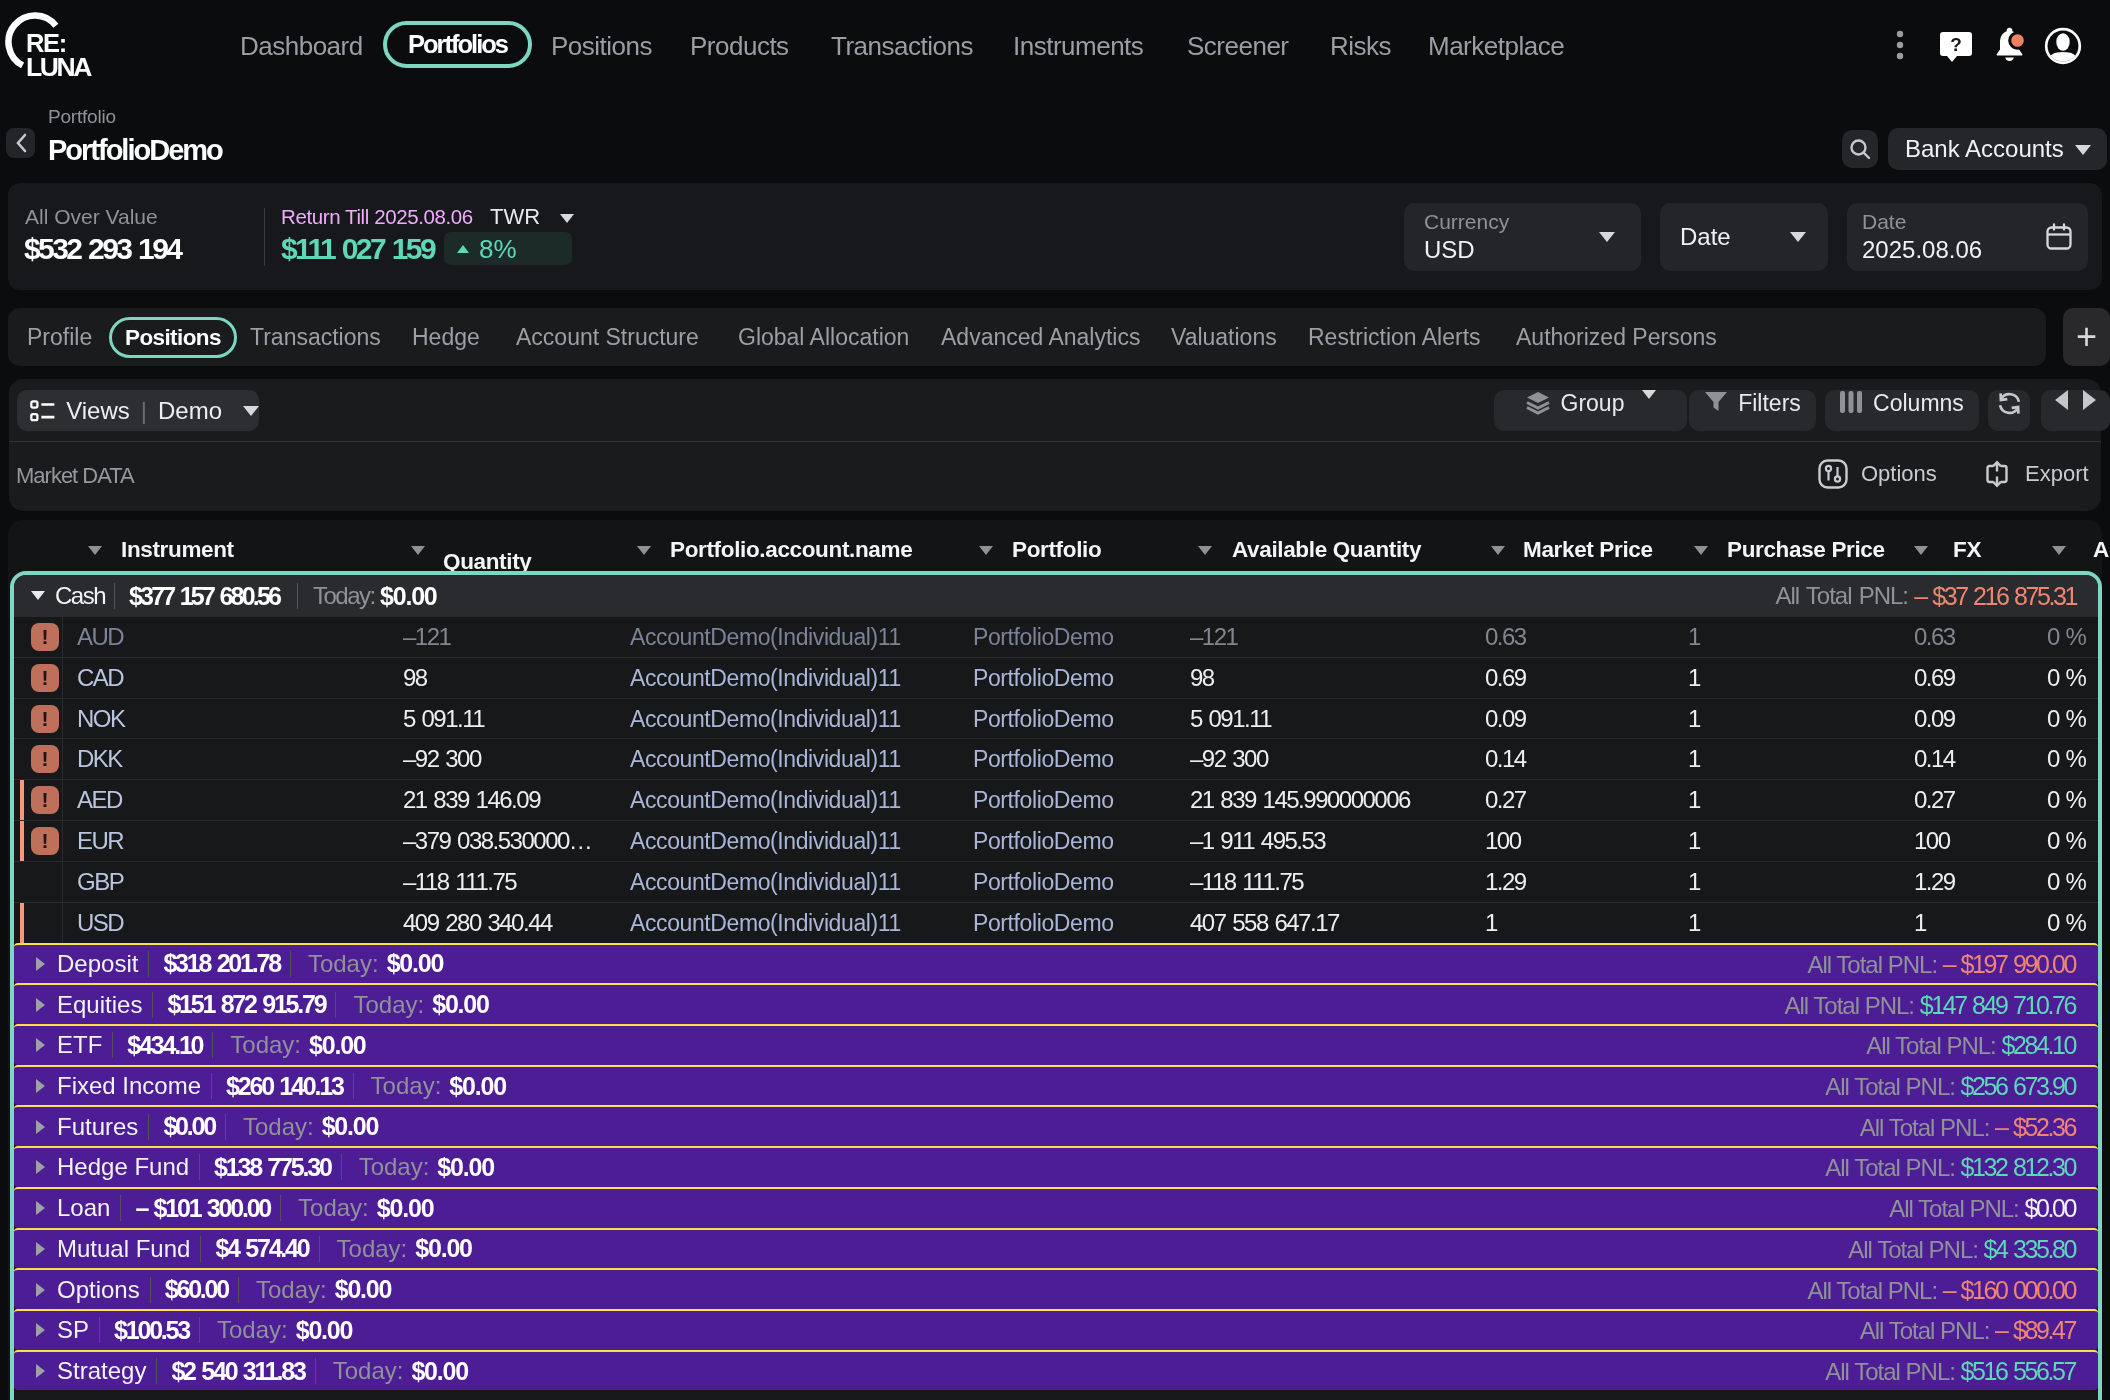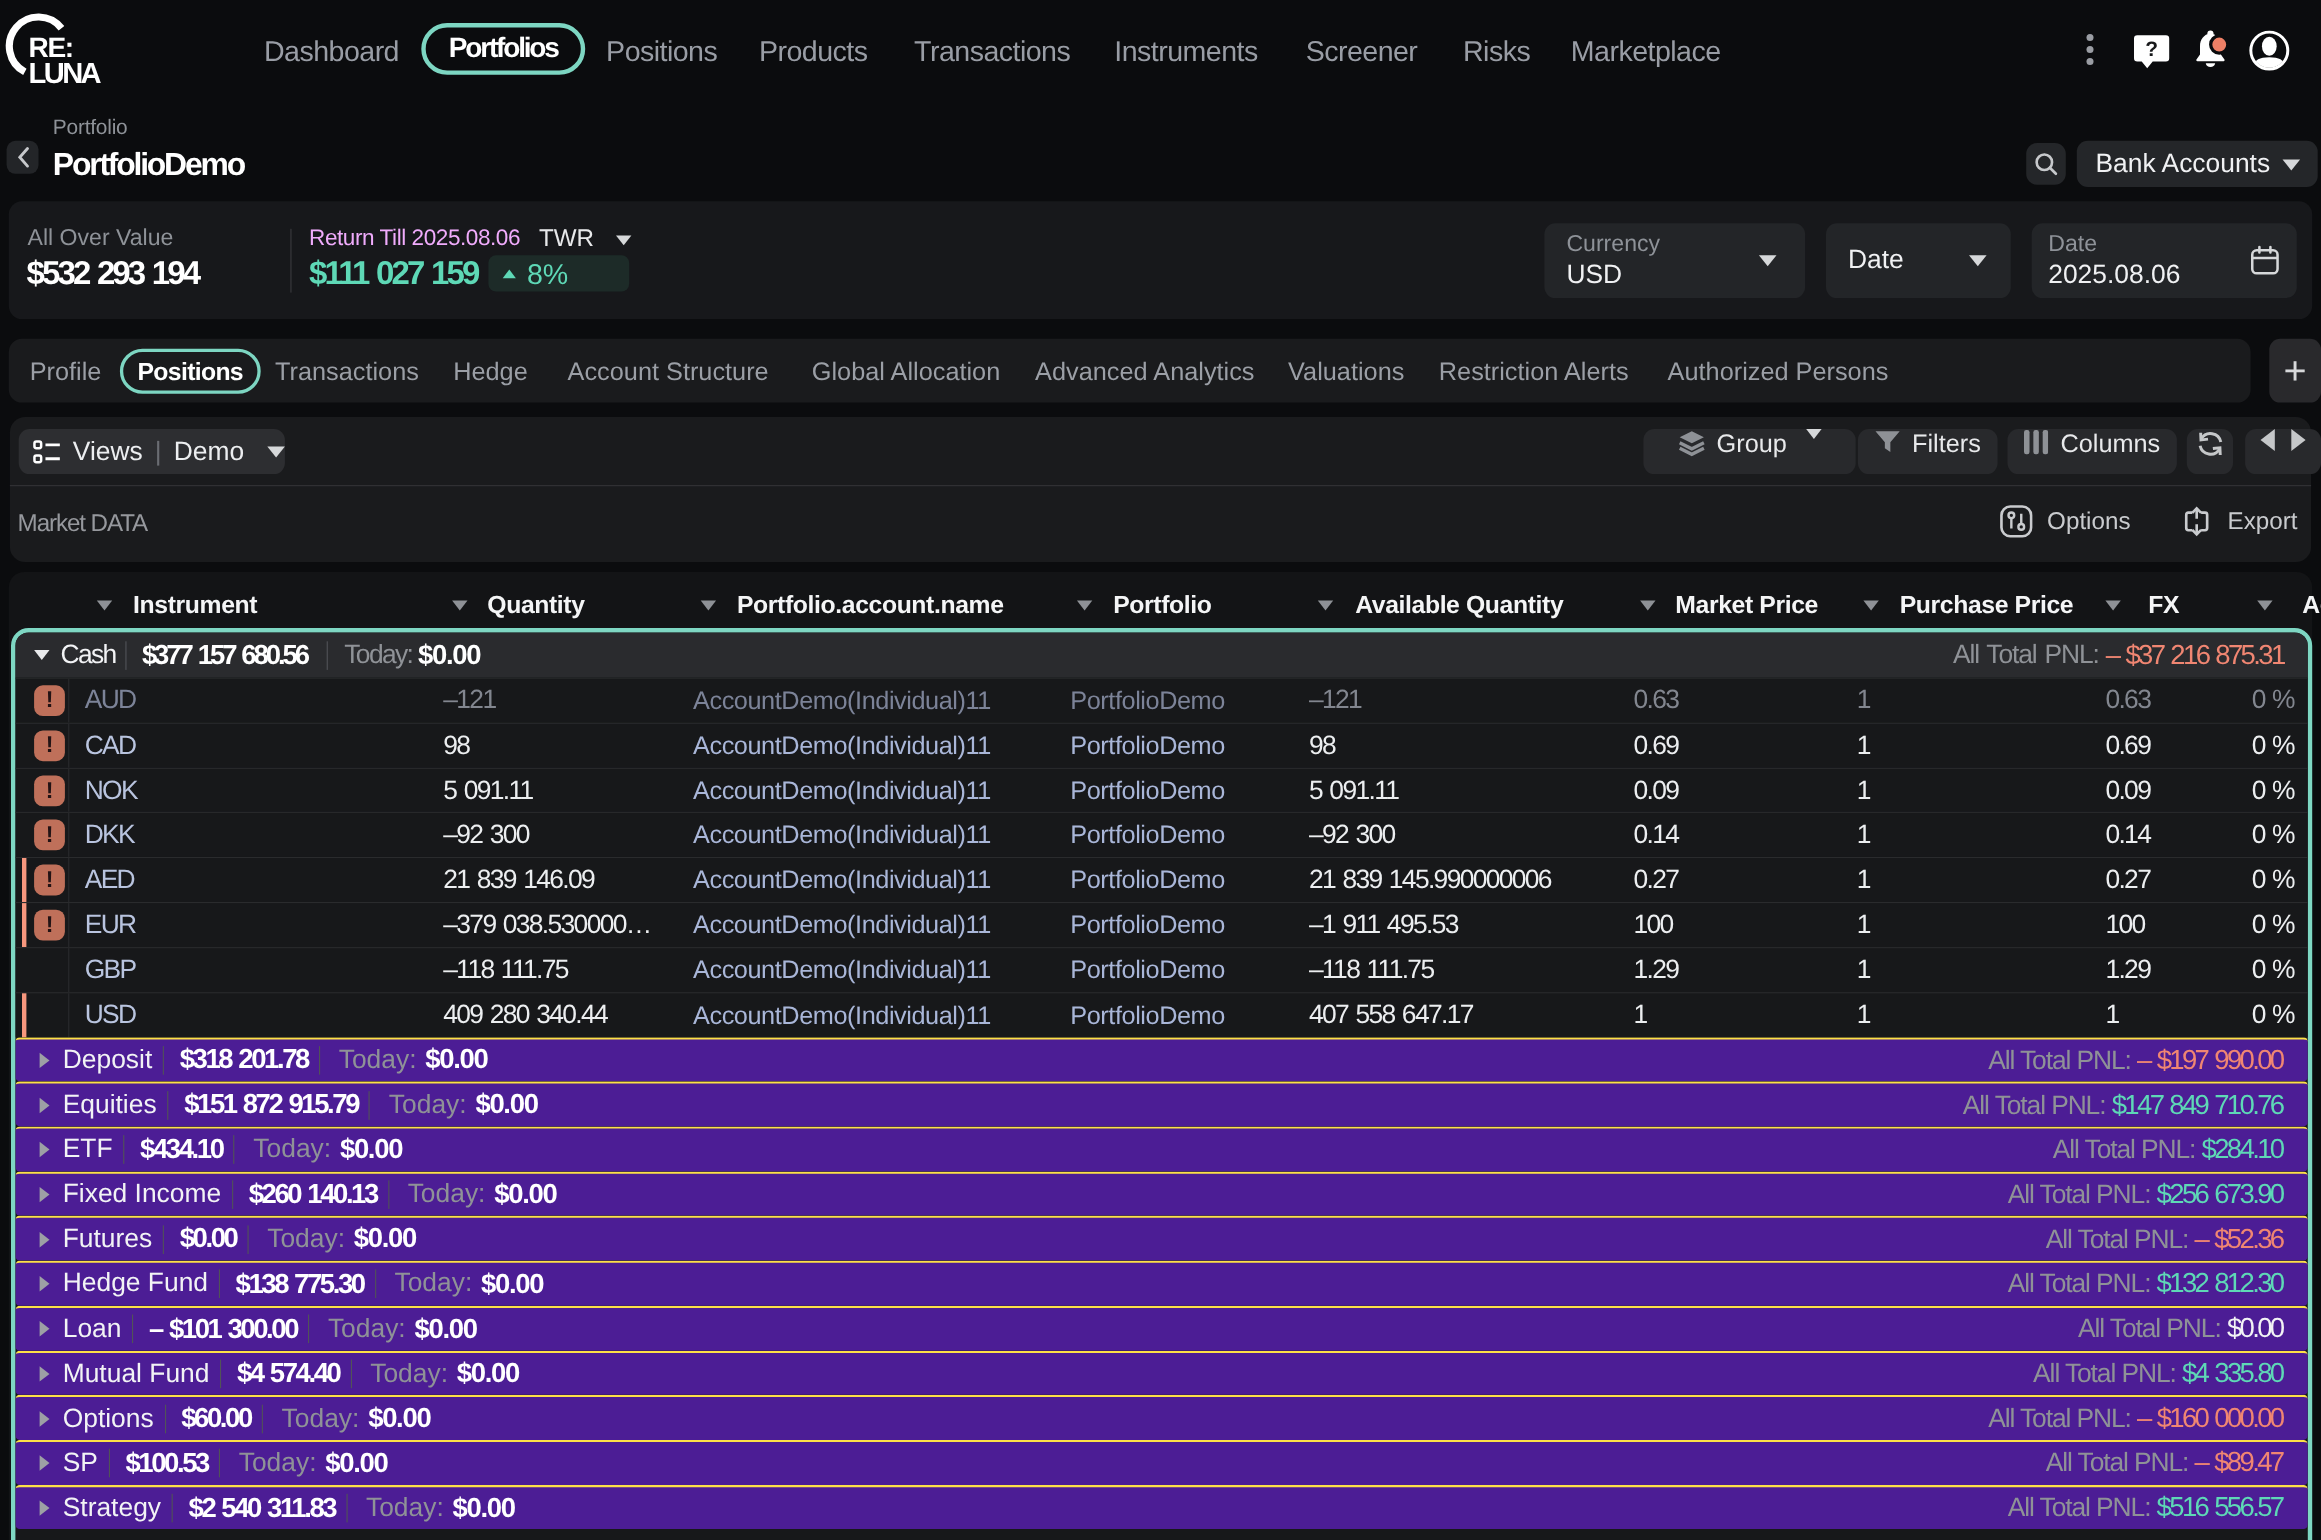--- a/index.html
+++ b/index.html
@@ -274,21 +274,21 @@
     </svg>
     <span>Export</span>
   </div>
 </div>
 
 <div id="tablepanel">
   <div class="thead">
     <div class="thcaret" style="left:80px;"></div>
         <span class="th" style="left:113px;">Instrument</span>
     <div class="thcaret" style="left:403px;"></div>
-        <span class="th" style="left:435px;">Quantity</span>
+        <span class="th" style="left:435px;margin-top:12px;">Quantity</span>
     <div class="thcaret" style="left:629px;"></div>
         <span class="th" style="left:662px;">Portfolio.account.name</span>
     <div class="thcaret" style="left:971px;"></div>
         <span class="th" style="left:1004px;">Portfolio</span>
     <div class="thcaret" style="left:1190px;"></div>
         <span class="th" style="left:1224px;">Available Quantity</span>
     <div class="thcaret" style="left:1483px;"></div>
         <span class="th" style="left:1515px;">Market Price</span>
     <div class="thcaret" style="left:1686px;"></div>
         <span class="th" style="left:1719px;">Purchase Price</span>

